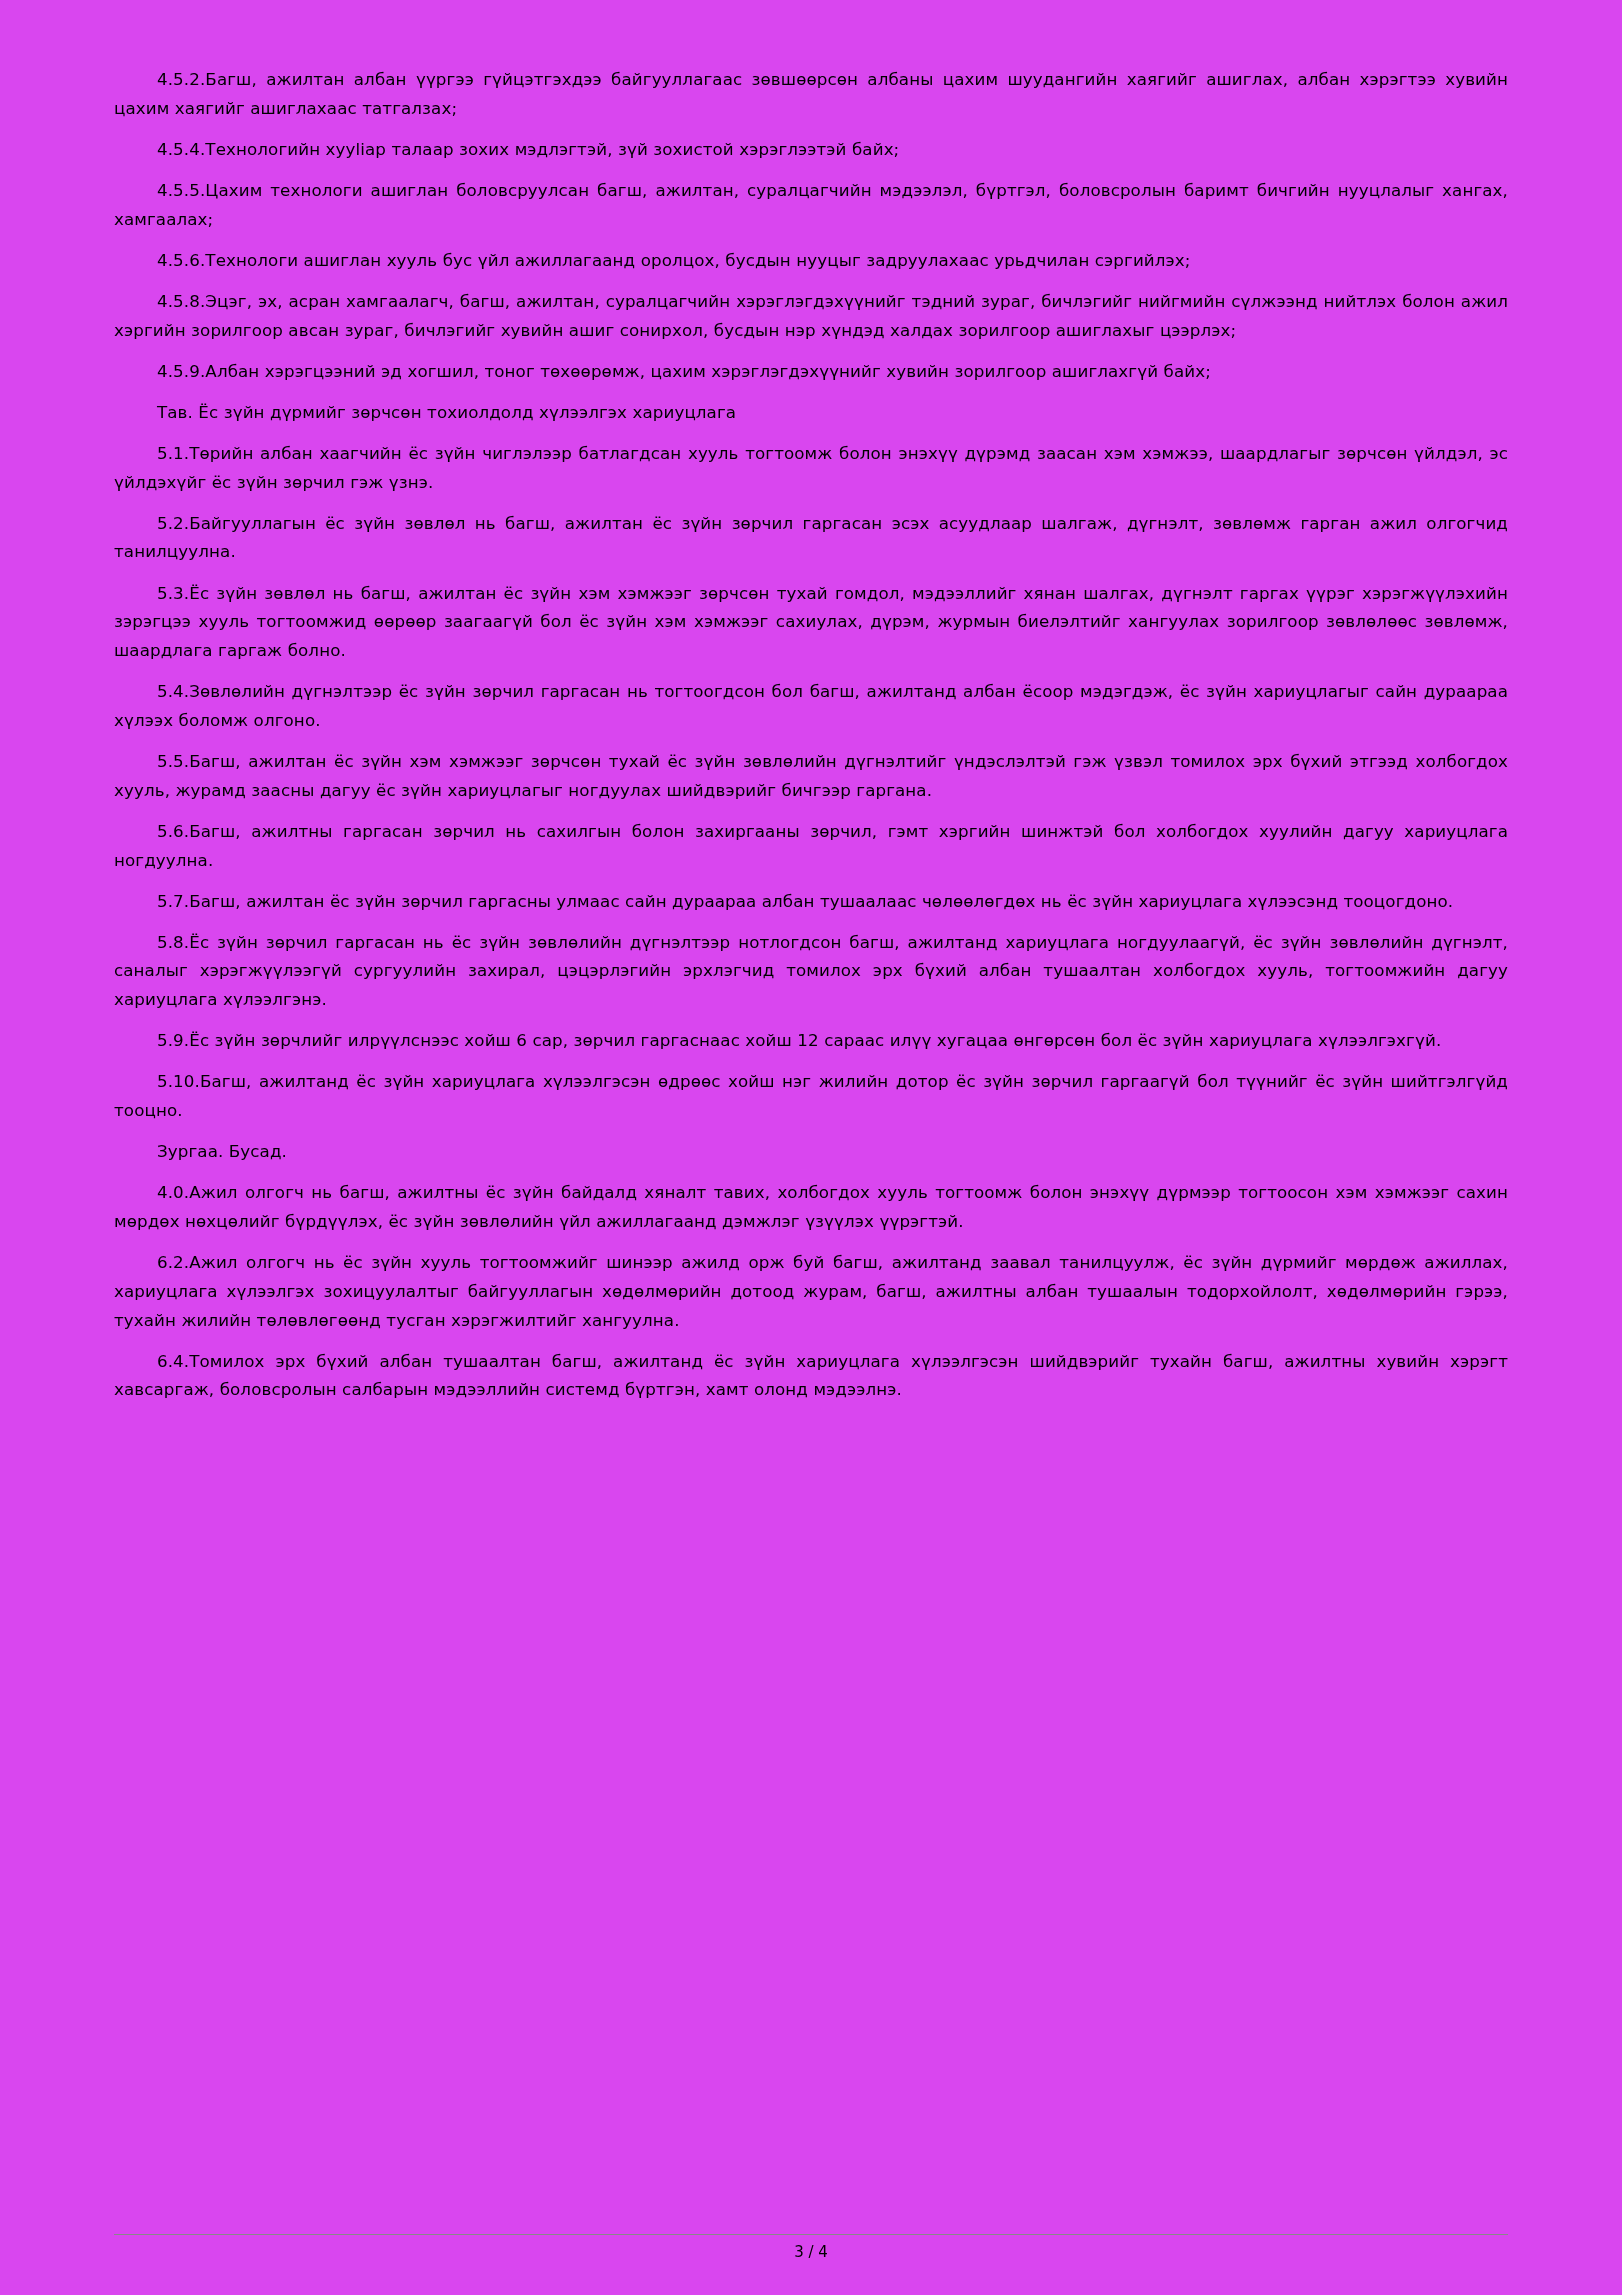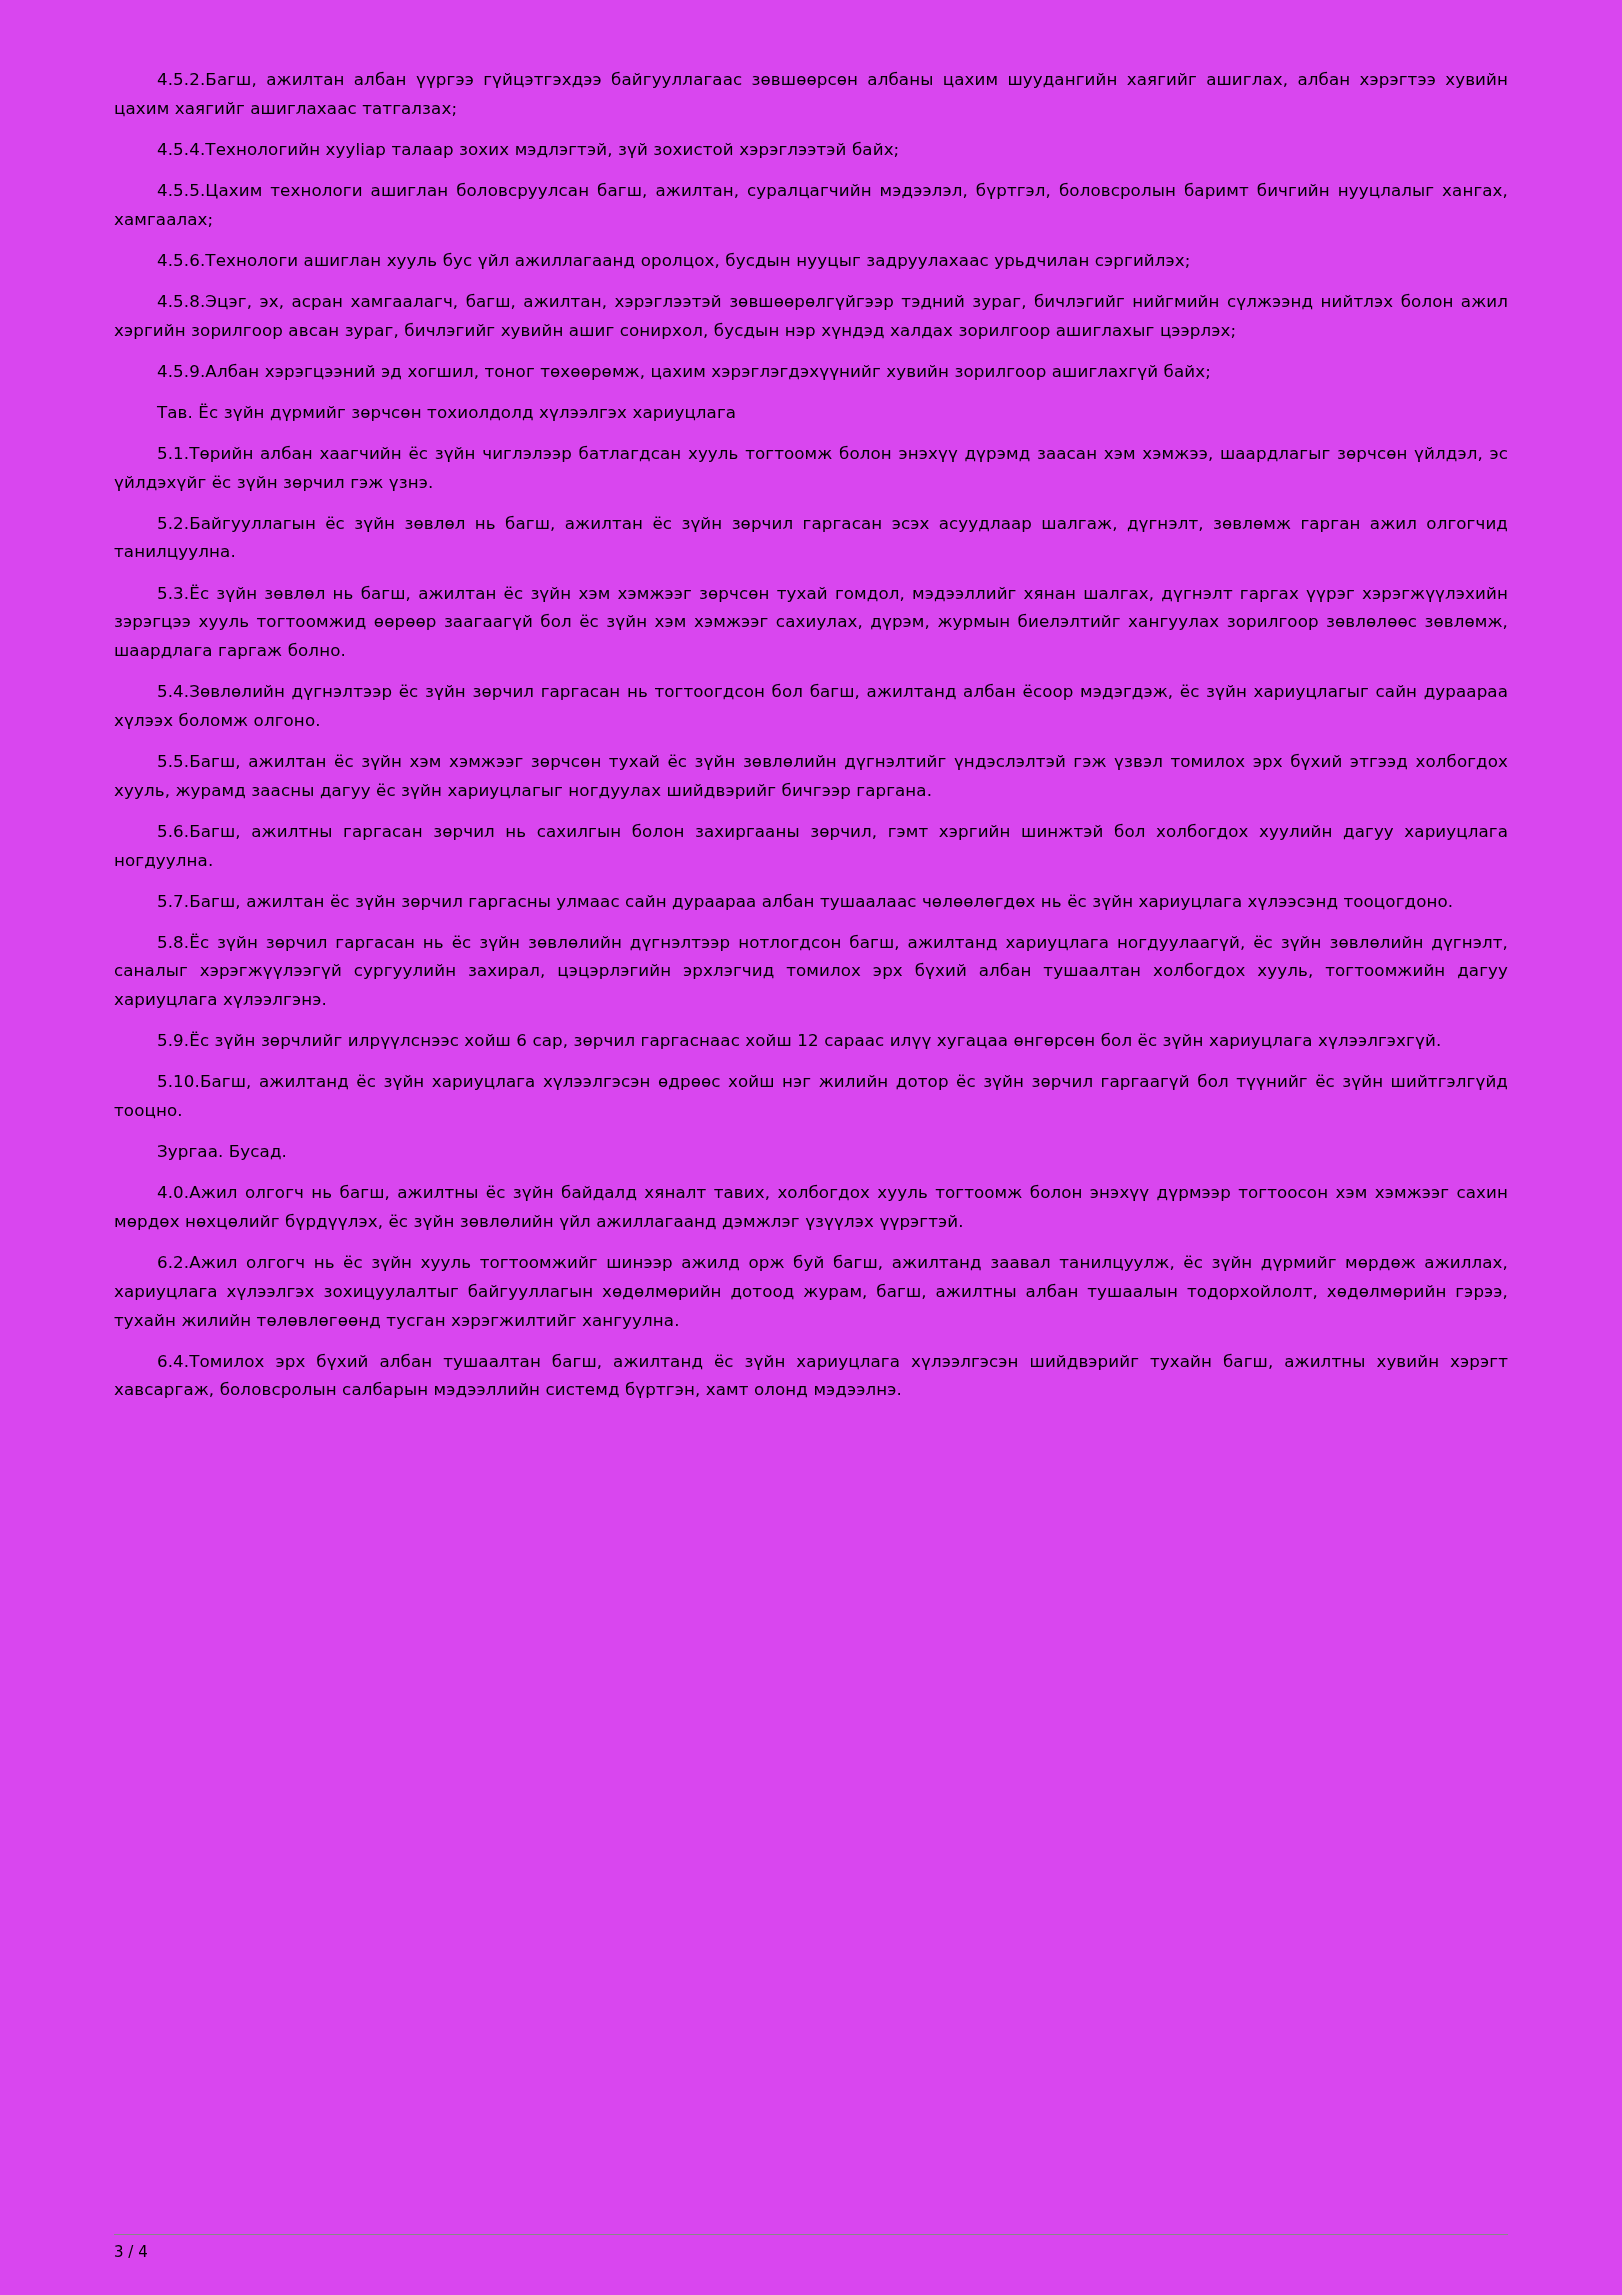--- a/index.html
+++ b/index.html
@@ -32,35 +32,35 @@
   p.para.last {
     margin-bottom: 12.4px;
   }
   .footer {
     position: absolute;
     left: 114px;
     right: 114px;
     bottom: 34px;
     border-top: 1px solid #888;
     padding-top: 7.9px;
-    text-align: left;
+    text-align: center;
     font-size: 15px;
     color: #000;
   }
 </style>
 </head>
 <body>
 
 <div class="page">
   <div class="doc-body">
     <p class="para">4.5.2.Багш, ажилтан албан үүргээ гүйцэтгэхдээ байгууллагаас зөвшөөрсөн албаны цахим шуудангийн хаягийг ашиглах, албан хэрэгтээ хувийн цахим хаягийг ашиглахаас татгалзах;</p>
     <p class="para">4.5.4.Технологийн хууliар талаар зохих мэдлэгтэй, зүй зохистой хэрэглээтэй байх;</p>
     <p class="para">4.5.5.Цахим технологи ашиглан боловсруулсан багш, ажилтан, суралцагчийн мэдээлэл, бүртгэл, боловсролын баримт бичгийн нууцлалыг хангах, хамгаалах;</p>
     <p class="para">4.5.6.Технологи ашиглан хууль бус үйл ажиллагаанд оролцох, бусдын нууцыг задруулахаас урьдчилан сэргийлэх;</p>
-    <p class="para">4.5.8.Эцэг, эх, асран хамгаалагч, багш, ажилтан, хэрэглээтэй зөвшөөрөлгүйгээр тэдний зураг, бичлэгийг нийгмийн сүлжээнд нийтлэх болон ажил хэргийн зорилгоор авсан зураг, бичлэгийг хувийн ашиг сонирхол, бусдын нэр хүндэд халдах зорилгоор ашиглахыг цээрлэх;</p>
+    <p class="para">4.5.8.Эцэг, эх, асран хамгаалагч, багш, ажилтан, суралцагчийн хэрэглэгдэхүүнийг тэдний зураг, бичлэгийг нийгмийн сүлжээнд нийтлэх болон ажил хэргийн зорилгоор авсан зураг, бичлэгийг хувийн ашиг сонирхол, бусдын нэр хүндэд халдах зорилгоор ашиглахыг цээрлэх;</p>
     <p class="para">4.5.9.Албан хэрэгцээний эд хогшил, тоног төхөөрөмж,  цахим хэрэглэгдэхүүнийг хувийн зорилгоор ашиглахгүй байх;</p>
     <p class="para">Тав. Ёс зүйн дүрмийг зөрчсөн тохиолдолд хүлээлгэх хариуцлага</p>
     <p class="para">5.1.Төрийн албан хаагчийн ёс зүйн чиглэлээр батлагдсан хууль тогтоомж болон энэхүү дүрэмд заасан хэм хэмжээ, шаардлагыг зөрчсөн үйлдэл, эс үйлдэхүйг ёс зүйн зөрчил гэж үзнэ.</p>
     <p class="para">5.2.Байгууллагын ёс зүйн зөвлөл нь багш, ажилтан ёс зүйн зөрчил гаргасан эсэх асуудлаар шалгаж, дүгнэлт, зөвлөмж гарган ажил олгогчид танилцуулна.</p>
     <p class="para">5.3.Ёс зүйн зөвлөл нь багш, ажилтан ёс зүйн хэм хэмжээг зөрчсөн тухай гомдол, мэдээллийг хянан шалгах, дүгнэлт гаргах үүрэг хэрэгжүүлэхийн зэрэгцээ хууль тогтоомжид өөрөөр заагаагүй бол ёс зүйн хэм хэмжээг сахиулах, дүрэм, журмын биелэлтийг хангуулах зорилгоор зөвлөлөөс зөвлөмж, шаардлага гаргаж болно.</p>
     <p class="para">5.4.Зөвлөлийн дүгнэлтээр ёс зүйн зөрчил гаргасан нь тогтоогдсон бол багш, ажилтанд албан ёсоор мэдэгдэж, ёс зүйн хариуцлагыг сайн дураараа хүлээх боломж олгоно.</p>
     <p class="para">5.5.Багш, ажилтан ёс зүйн хэм хэмжээг зөрчсөн тухай ёс зүйн зөвлөлийн дүгнэлтийг үндэслэлтэй гэж үзвэл томилох эрх бүхий этгээд холбогдох хууль, журамд заасны дагуу ёс зүйн хариуцлагыг ногдуулах шийдвэрийг бичгээр гаргана.</p>
     <p class="para">5.6.Багш, ажилтны гаргасан зөрчил нь сахилгын болон захиргааны зөрчил, гэмт хэргийн шинжтэй бол холбогдох хуулийн дагуу хариуцлага ногдуулна.</p>
     <p class="para">5.7.Багш, ажилтан ёс зүйн зөрчил гаргасны улмаас сайн дураараа албан тушаалаас чөлөөлөгдөх нь ёс зүйн хариуцлага хүлээсэнд тооцогдоно.</p>
     <p class="para">5.8.Ёс зүйн зөрчил гаргасан нь ёс зүйн зөвлөлийн дүгнэлтээр нотлогдсон багш, ажилтанд хариуцлага ногдуулаагүй, ёс зүйн зөвлөлийн дүгнэлт, саналыг хэрэгжүүлээгүй  сургуулийн захирал, цэцэрлэгийн эрхлэгчид томилох эрх бүхий албан тушаалтан холбогдох хууль, тогтоомжийн дагуу хариуцлага хүлээлгэнэ.</p>

